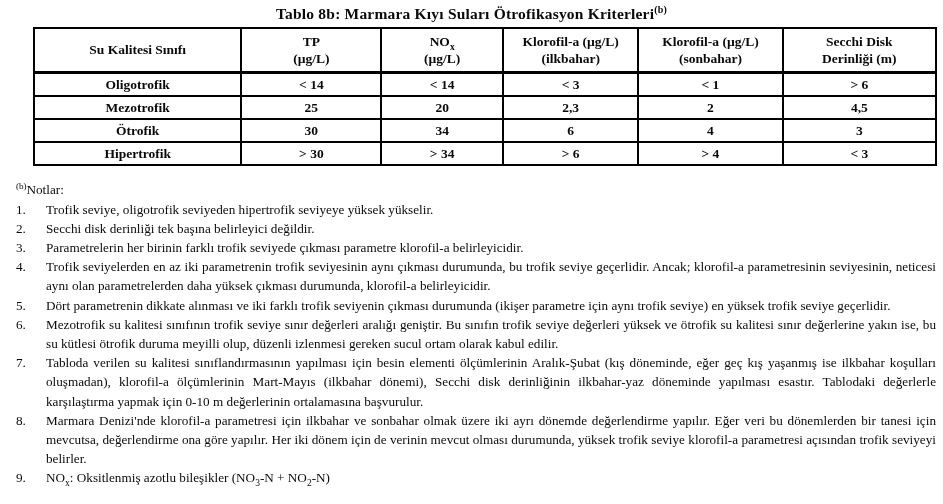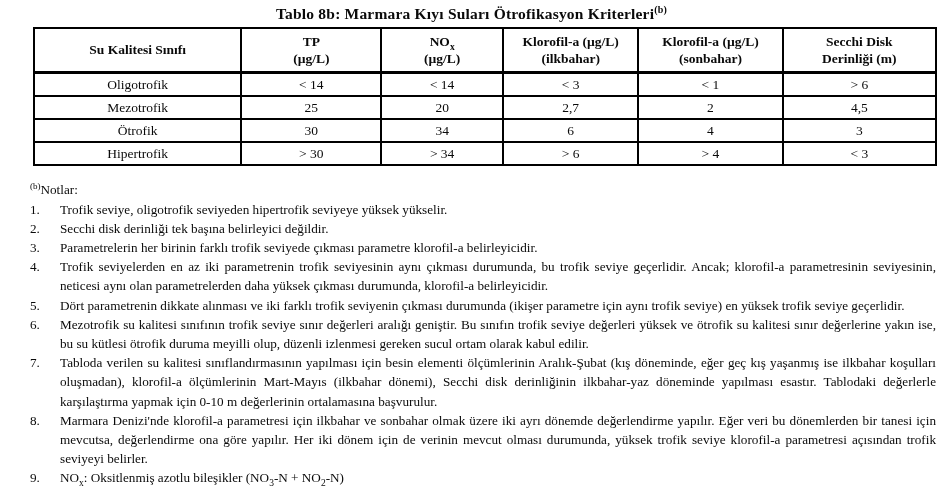--- a/index.html
+++ b/index.html
@@ -46,25 +46,25 @@
   table.criteria th {
     font-size: 13.5px;
     font-weight: bold;
     height: 40px;
     line-height: 1.3;
     border-bottom: 3px solid #000;
   }
   table.criteria td {
     font-size: 13.5px;
     height: 19px;
-    font-weight: normal;
+    font-weight: bold;
   }
   .notes {
     margin-top: 11px;
-    padding-left: 30px;
+    padding-left: 16px;
     padding-right: 7px;
     font-size: 13.2px;
     line-height: 19.2px;
   }
   .notes-label {
     line-height: 19px;
   }
   .notes-label sup {
     font-size: 9px;
   }
@@ -133,21 +133,21 @@
           <td>&lt; 14</td>
           <td>&lt; 14</td>
           <td>&lt; 3</td>
           <td>&lt; 1</td>
           <td>&gt; 6</td>
         </tr>
         <tr>
           <td>Mezotrofik</td>
           <td>25</td>
           <td>20</td>
-          <td>2,7</td>
+          <td>2,3</td>
           <td>2</td>
           <td>4,5</td>
         </tr>
         <tr>
           <td>Ötrofik</td>
           <td>30</td>
           <td>34</td>
           <td>6</td>
           <td>4</td>
           <td>3</td>

